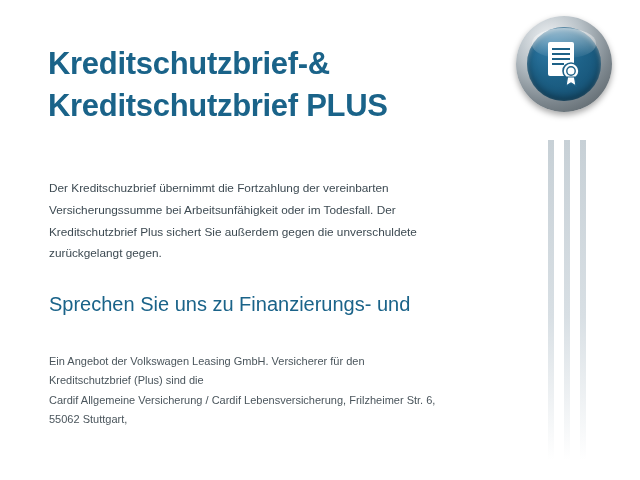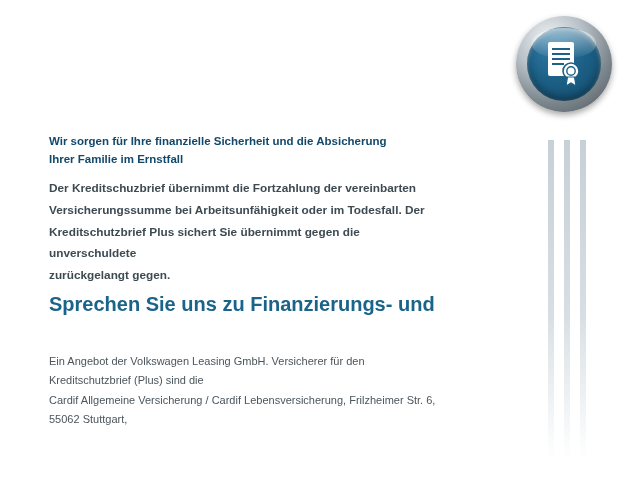--- a/index.html
+++ b/index.html
@@ -113,30 +113,30 @@
 
   .body-copy {
     position: absolute;
     left: 49px;
     top: 178px;
     width: 400px;
     color: #3d4a52;
     font-size: 11.8px;
     line-height: 1.85;
   }
-  .body-copy .line { display: block; font-weight: bold; }
+  .body-copy .line { display: block; }
 
   .cta {
     position: absolute;
     left: 49px;
     top: 290px;
     width: 420px;
     color: #1a6389;
     font-size: 20px;
-    font-weight: bold;
+    font-weight: normal;
     line-height: 1.45;
   }
   .cta .line { display: block; }
 
   .legal {
     position: absolute;
     left: 49px;
     top: 352px;
     width: 400px;
     color: #4a555c;
@@ -165,30 +165,30 @@
       <rect x="10" y="8" width="18" height="2" fill="#1d6187"></rect>
       <rect x="10" y="13" width="18" height="2" fill="#1d6187"></rect>
       <rect x="10" y="18" width="18" height="2" fill="#1d6187"></rect>
       <rect x="10" y="23" width="12" height="2" fill="#1d6187"></rect>
       <circle cx="29" cy="31" r="8" fill="#ffffff" stroke="#1d6187" stroke-width="1.6"></circle>
       <circle cx="29" cy="31" r="4.2" fill="none" stroke="#1d6187" stroke-width="1.4"></circle>
       <path d="M25.5 37 L24 46 L29 43 L34 46 L32.5 37 Z" fill="#ffffff" stroke="#1d6187" stroke-width="1.2"></path>
     </svg>
   </div>
 
+  <h1 class="title">
+    <span class="line">Kreditschutzbrief-&amp;</span>
+    <span class="line">Kreditschutzbrief PLUS</span>
+  </h1>
 
-  <div class="subtitle">
-    <span class="line">Wir sorgen für Ihre finanzielle Sicherheit und die Absicherung</span>
-    <span class="line">Ihrer Familie im Ernstfall</span>
-  </div>
 
   <div class="body-copy">
     <span class="line">Der Kreditschuzbrief übernimmt die Fortzahlung der vereinbarten</span>
     <span class="line">Versicherungssumme bei Arbeitsunfähigkeit oder im Todesfall. Der</span>
-    <span class="line">Kreditschutzbrief Plus sichert Sie übernimmt gegen die unverschuldete</span>
+    <span class="line">Kreditschutzbrief Plus sichert Sie außerdem gegen die unverschuldete</span>
     <span class="line">zurückgelangt gegen.</span>
   </div>
 
   <div class="cta">
     <span class="line">Sprechen Sie uns zu Finanzierungs- und</span>
   </div>
 
   <div class="legal">
     <span class="line">Ein Angebot der Volkswagen Leasing GmbH. Versicherer für den Kreditschutzbrief (Plus) sind die</span>
     <span class="line">Cardif Allgemeine Versicherung / Cardif Lebensversicherung, Frilzheimer Str. 6, 55062 Stuttgart,</span>

